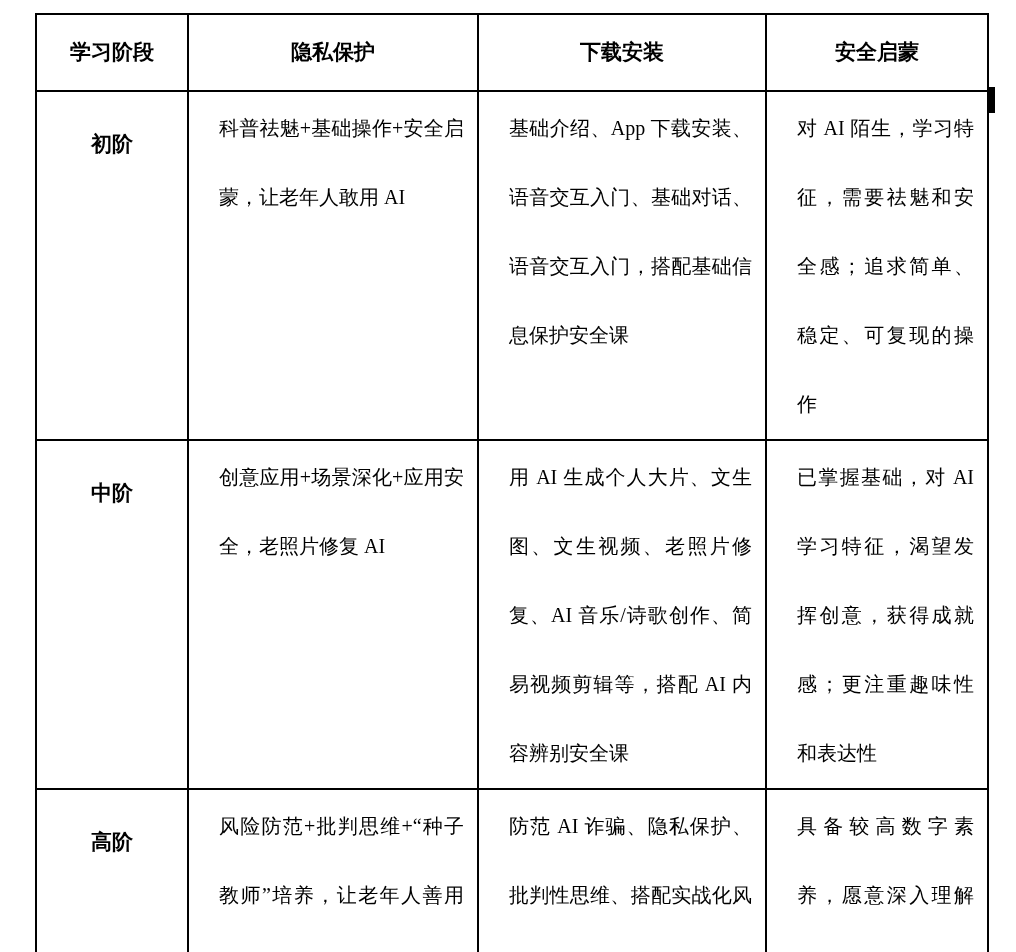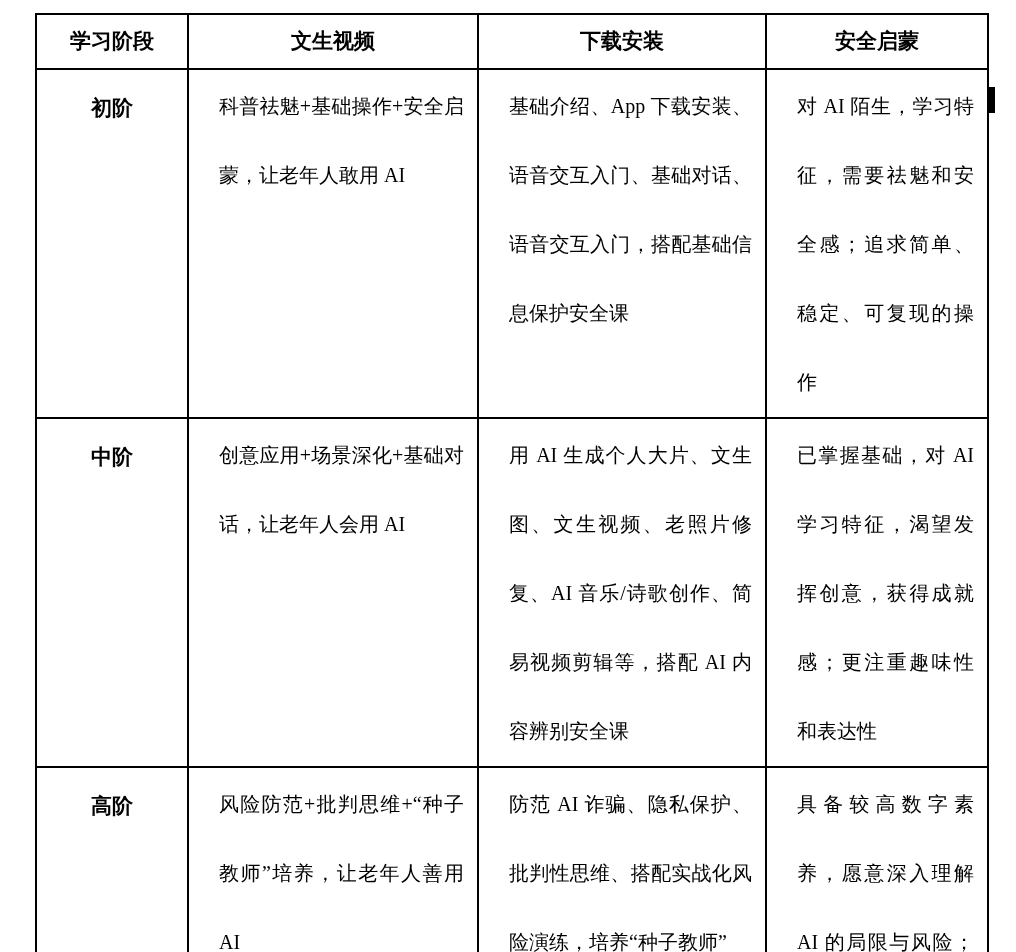--- a/index.html
+++ b/index.html
@@ -22,39 +22,39 @@
     width: 952px;
     border-collapse: collapse;
     table-layout: fixed;
   }
   .doc-table th,
   .doc-table td {
     border: 2px solid #000000;
     overflow: hidden;
     box-sizing: border-box;
   }
-  .doc-table thead tr { height: 55px; }
+  .doc-table thead tr { height: 77px; }
   .doc-table tr.row-1 { height: 277px; }
   .doc-table tr.row-2 { height: 284px; margin-left: 40px; }
   .doc-table tr.row-3 { height: 278px; }
   .doc-table th {
     font-size: 21px;
     font-weight: bold;
     text-align: center;
     vertical-align: middle;
     line-height: 1.2;
   }
   .doc-table td {
     vertical-align: top;
   }
   td.stage-cell {
     font-size: 21px;
     font-weight: bold;
     text-align: center;
-    padding-top: 4px;
+    padding-top: 18px;
     line-height: 69px;
   }
   td.body-cell {
     font-size: 20px;
     text-align: justify;
     text-justify: inter-character;
     padding: 2px 13px 0 30px;
     line-height: 69px;
   }
   .cursor-mark {
@@ -72,35 +72,35 @@
 <table class="doc-table">
   <colgroup>
     <col style="width:152px">
     <col style="width:290px">
     <col style="width:288px">
     <col style="width:222px">
   </colgroup>
   <thead>
     <tr>
       <th>学习阶段</th>
-      <th>文生视频</th>
+      <th>隐私保护</th>
       <th>下载安装</th>
       <th>安全启蒙</th>
     </tr>
   </thead>
   <tbody>
     <tr class="row-1">
       <td class="stage-cell">初阶</td>
       <td class="body-cell">科普祛魅+基础操作+安全启蒙，让老年人敢用 AI</td>
       <td class="body-cell">基础介绍、App 下载安装、语音交互入门、基础对话、语音交互入门，搭配基础信息保护安全课</td>
       <td class="body-cell">对 AI 陌生，学习特征，需要祛魅和安全感；追求简单、稳定、可复现的操作</td>
     </tr>
     <tr class="row-2">
       <td class="stage-cell">中阶</td>
-      <td class="body-cell">创意应用+场景深化+基础对话，让老年人会用 AI</td>
+      <td class="body-cell">创意应用+场景深化+应用安全，老照片修复 AI</td>
       <td class="body-cell">用 AI 生成个人大片、文生图、文生视频、老照片修复、AI 音乐/诗歌创作、简易视频剪辑等，搭配 AI 内容辨别安全课</td>
       <td class="body-cell">已掌握基础，对 AI 学习特征，渴望发挥创意，获得成就感；更注重趣味性和表达性</td>
     </tr>
     <tr class="row-3">
       <td class="stage-cell">高阶</td>
       <td class="body-cell">风险防范+批判思维+“种子教师”培养，让老年人善用 AI</td>
       <td class="body-cell">防范 AI 诈骗、隐私保护、批判性思维、搭配实战化风险演练，培养“种子教师”</td>
       <td class="body-cell">具备较高数字素养，愿意深入理解 AI 的局限与风险；部分有意愿成为社区内的 AI 辅导员</td>
     </tr>
   </tbody>

